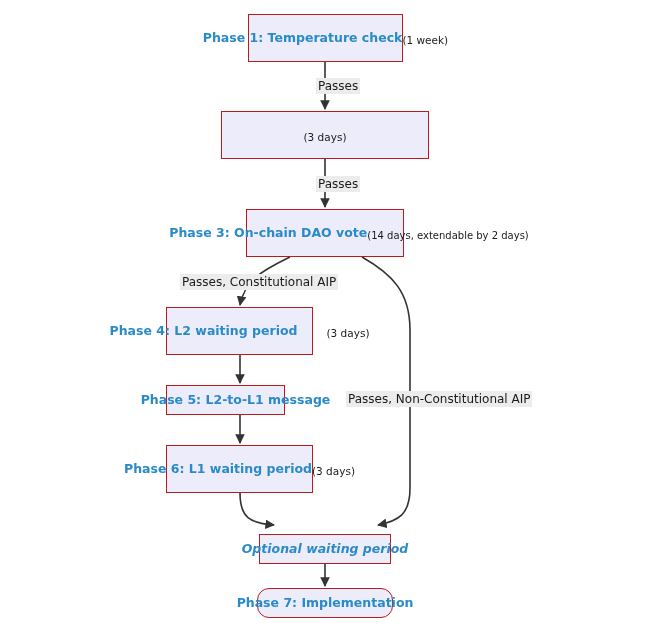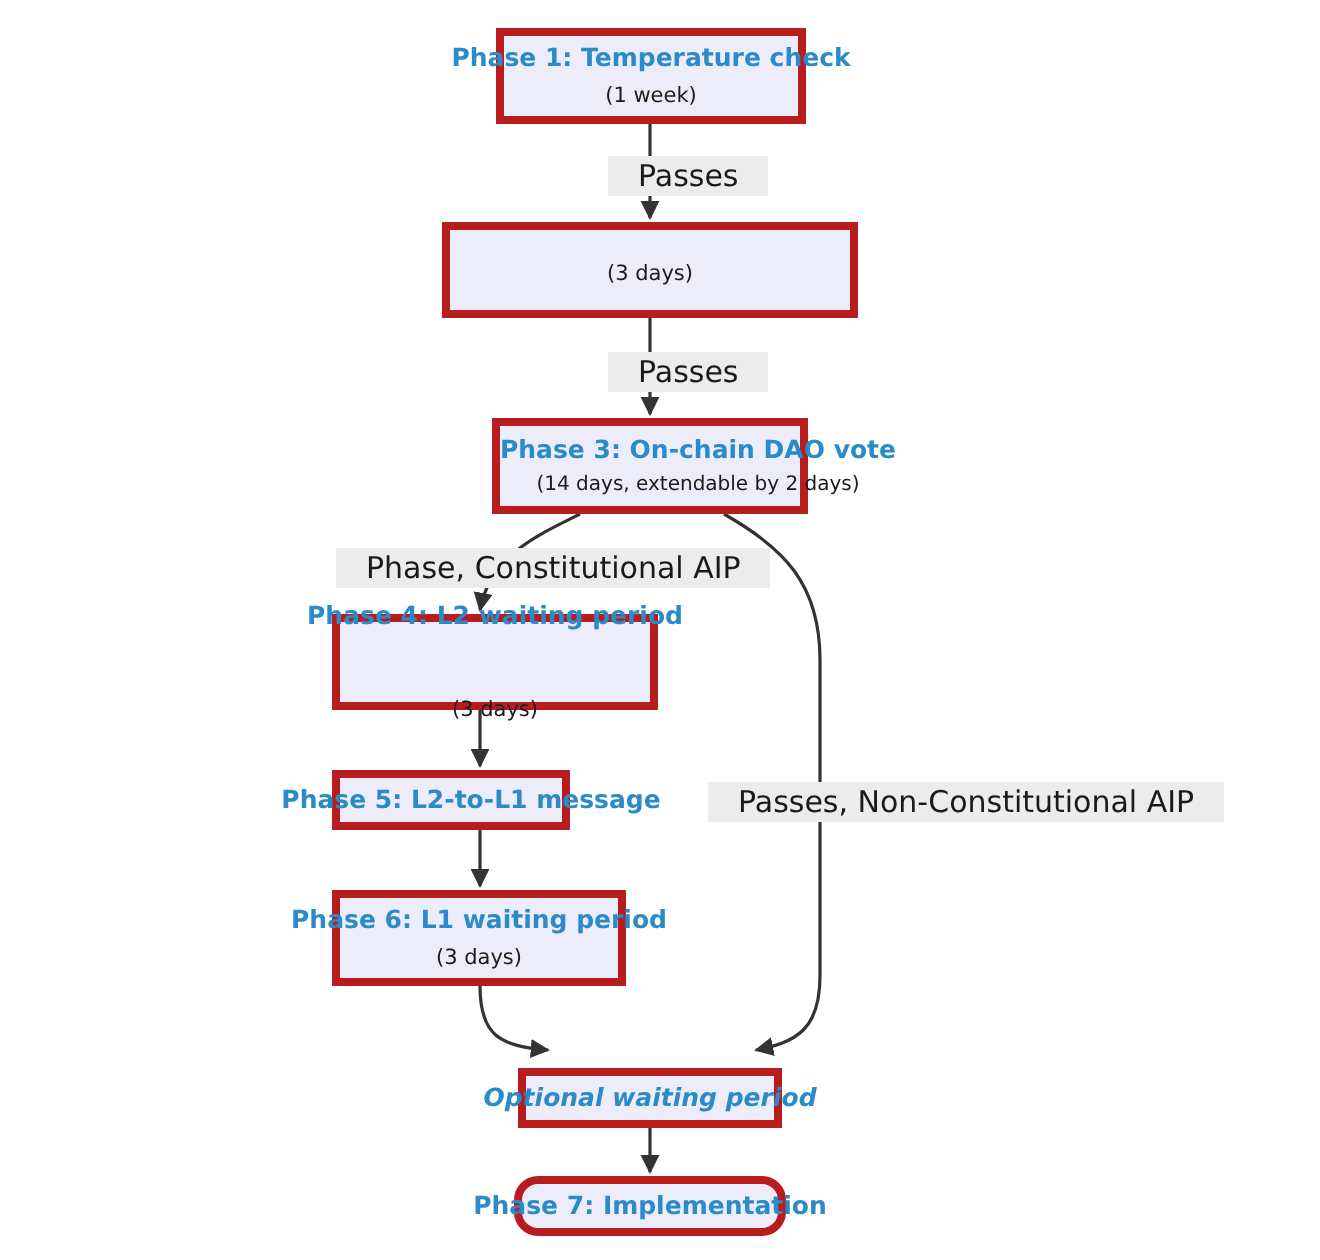--- a/index.html
+++ b/index.html
@@ -26,23 +26,23 @@
     left: 0;
     top: 0;
     width: 660px;
     height: 630px;
     pointer-events: none;
   }
   .node {
     position: absolute;
     box-sizing: border-box;
     background: #ececfb;
-    border: 4px solid #b91c1c;
+    border: 1px solid #b91c1c;
     display: flex;
-    flex-direction: column;
+    flex-direction: row;
     align-items: center;
     justify-content: center;
     text-align: center;
     line-height: 1.15;
   }
   .node-title {
     color: #2a8bc8;
     font-weight: bold;
     font-size: 12.5px;
     white-space: nowrap;
@@ -51,24 +51,25 @@
     color: #1a1a1a;
     font-weight: normal;
     font-size: 10.5px;
     margin-top: 5px;
     white-space: nowrap;
   }
   .edge-label {
     position: absolute;
     background: #ececec;
     color: #1a1a1a;
-    font-size: 15px;
-    padding: 1px 15px;
+    font-size: 12px;
+    padding: 1px 2px;
     white-space: nowrap;
     line-height: 1.2;
+    margin-left: 12px;
   }
 </style>
 </head>
 <body>
 
 <div id="canvas">
 
   <svg id="edges" viewBox="0 0 660 630" xmlns="http://www.w3.org/2000/svg">
     <defs>
       <marker id="arrow" viewBox="0 0 10 10" refX="9" refY="5" markerWidth="6" markerHeight="6" orient="auto-start-reverse">
@@ -101,21 +102,21 @@
 
   <div class="node" style="left:221px; top:111px; width:208px; height:48px;">
     <div class="node-sub">(3 days)</div>
   </div>
 
   <div class="node" style="left:246px; top:209px; width:158px; height:48px;padding-left:48px;">
     <div class="node-title">Phase 3: On-chain DAO vote</div>
     <div class="node-sub" style="font-size:10px;">(14 days, extendable by 2 days)</div>
   </div>
 
-  <div class="node" style="left:166px; top:307px; width:163px; height:48px;gap:29px;">
+  <div class="node" style="left:166px; top:307px; width:147px; height:48px;gap:29px;">
     <div class="node-title">Phase 4: L2 waiting period</div>
     <div class="node-sub">(3 days)</div>
   </div>
 
   <div class="node" style="left:166px; top:385px; width:119px; height:30px;padding-left:20px;">
     <div class="node-title">Phase 5: L2-to-L1 message</div>
   </div>
 
   <div class="node" style="left:166px; top:445px; width:147px; height:48px;">
     <div class="node-title">Phase 6: L1 waiting period</div>
@@ -127,17 +128,17 @@
   </div>
 
   <div class="node" style="left:257px; top:588px; width:136px; height:30px;border-radius:12px;">
     <div class="node-title">Phase 7: Implementation</div>
   </div>
 
   <div class="edge-label" style="left:304px; top:78px;">Passes</div>
 
   <div class="edge-label" style="left:304px; top:176px;">Passes</div>
 
-  <div class="edge-label" style="left:168px; top:274px;">Phase, Constitutional AIP</div>
+  <div class="edge-label" style="left:168px; top:274px;">Passes, Constitutional AIP</div>
 
-  <div class="edge-label" style="left:354px; top:391px;">Passes, Non-Constitutional AIP</div>
+  <div class="edge-label" style="left:334px; top:391px;">Passes, Non-Constitutional AIP</div>
 
 </div>
 
 </body></html>

